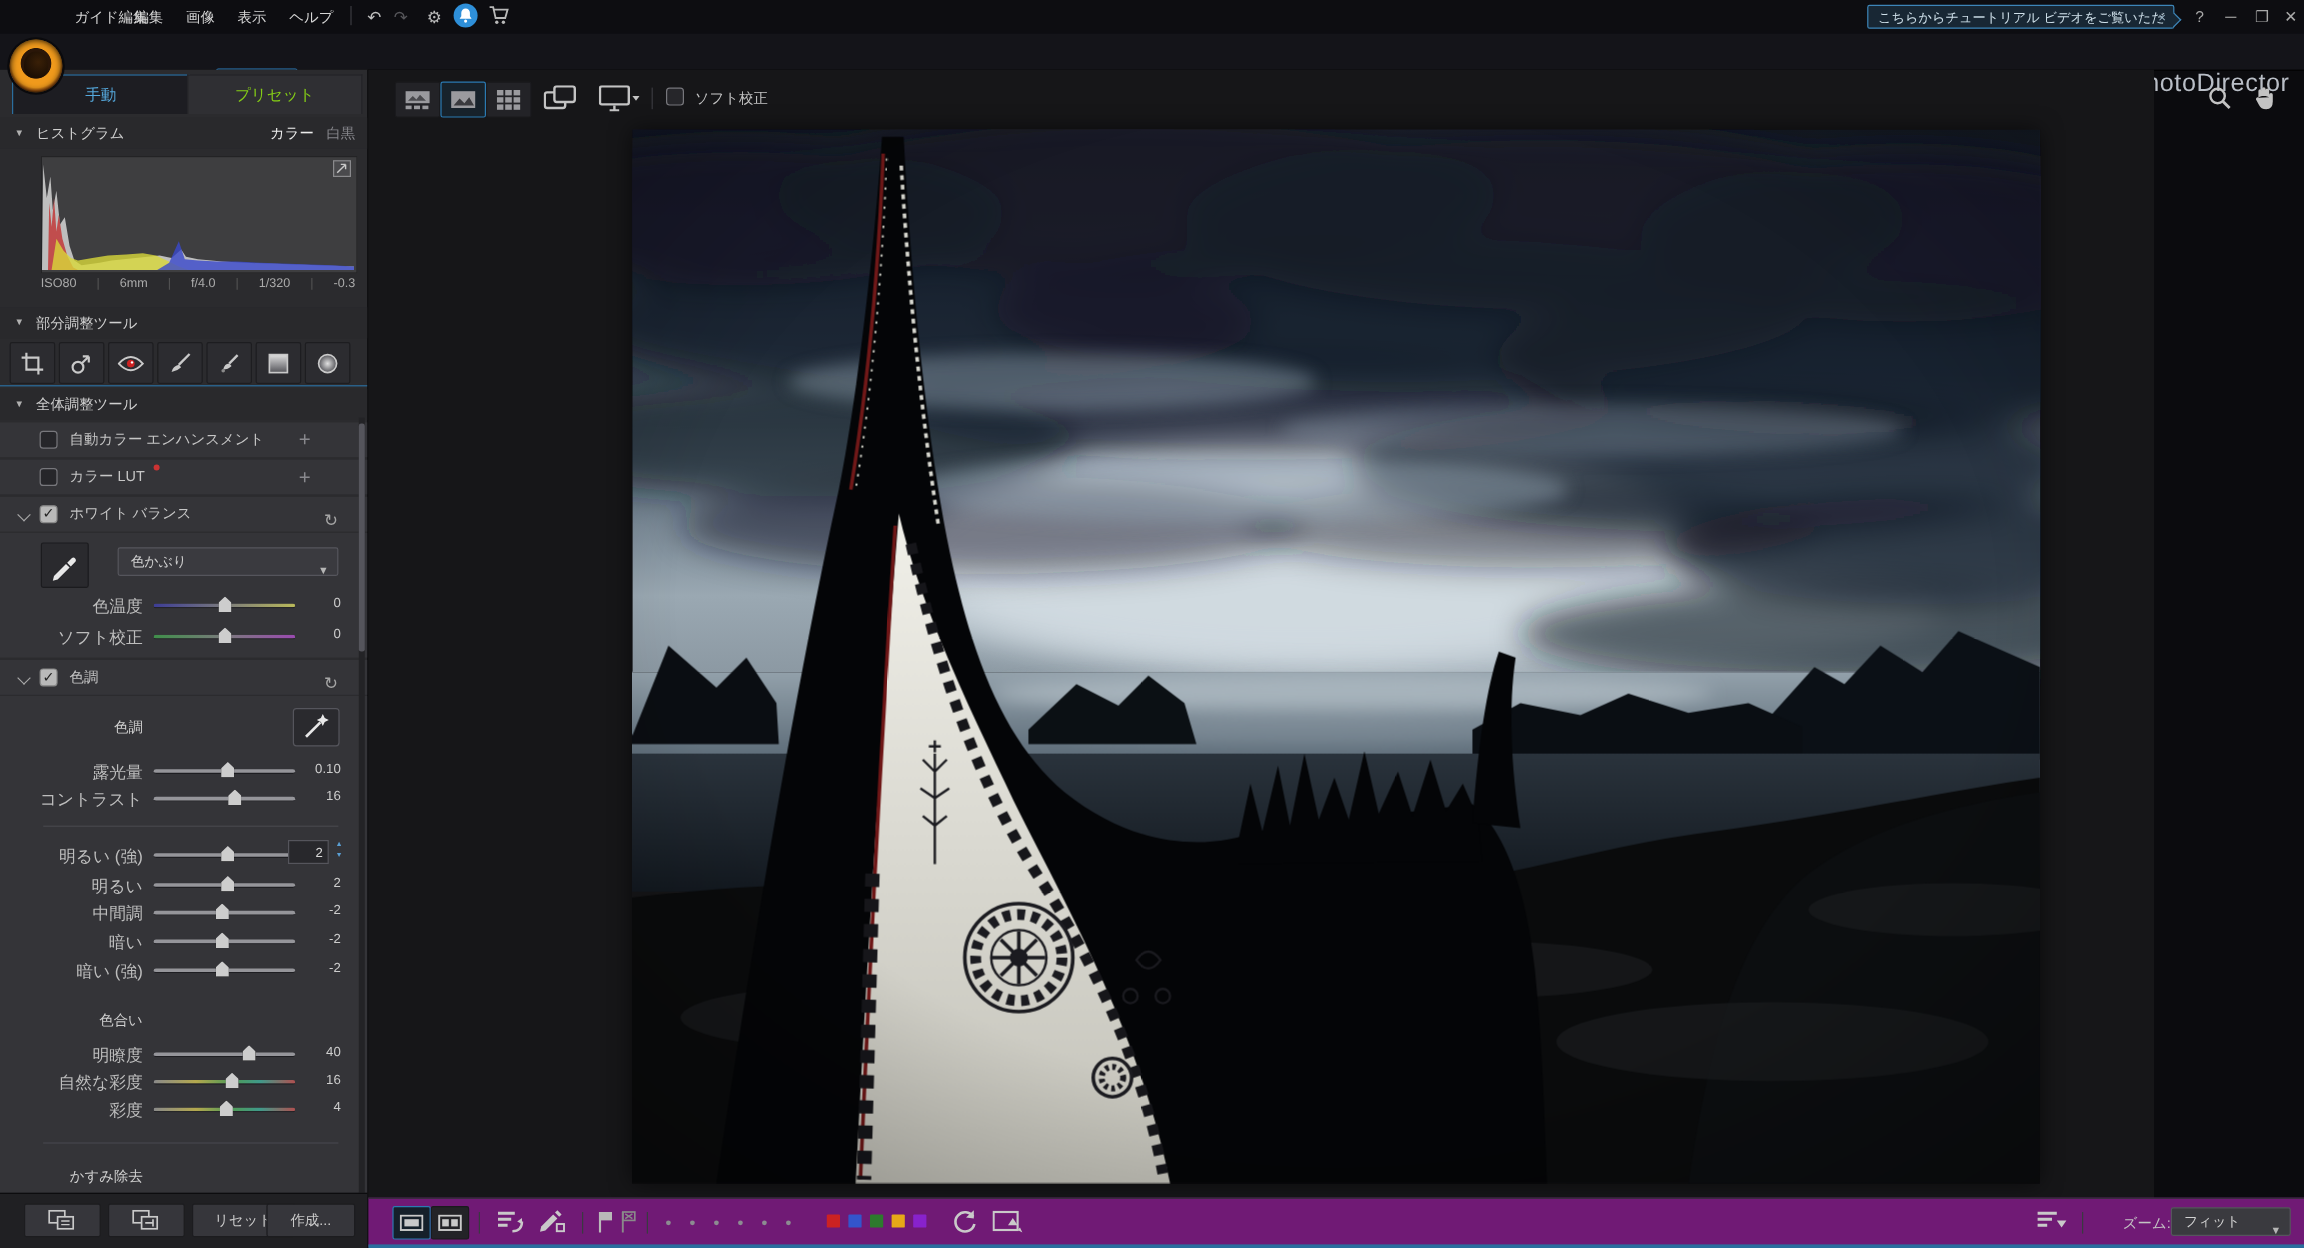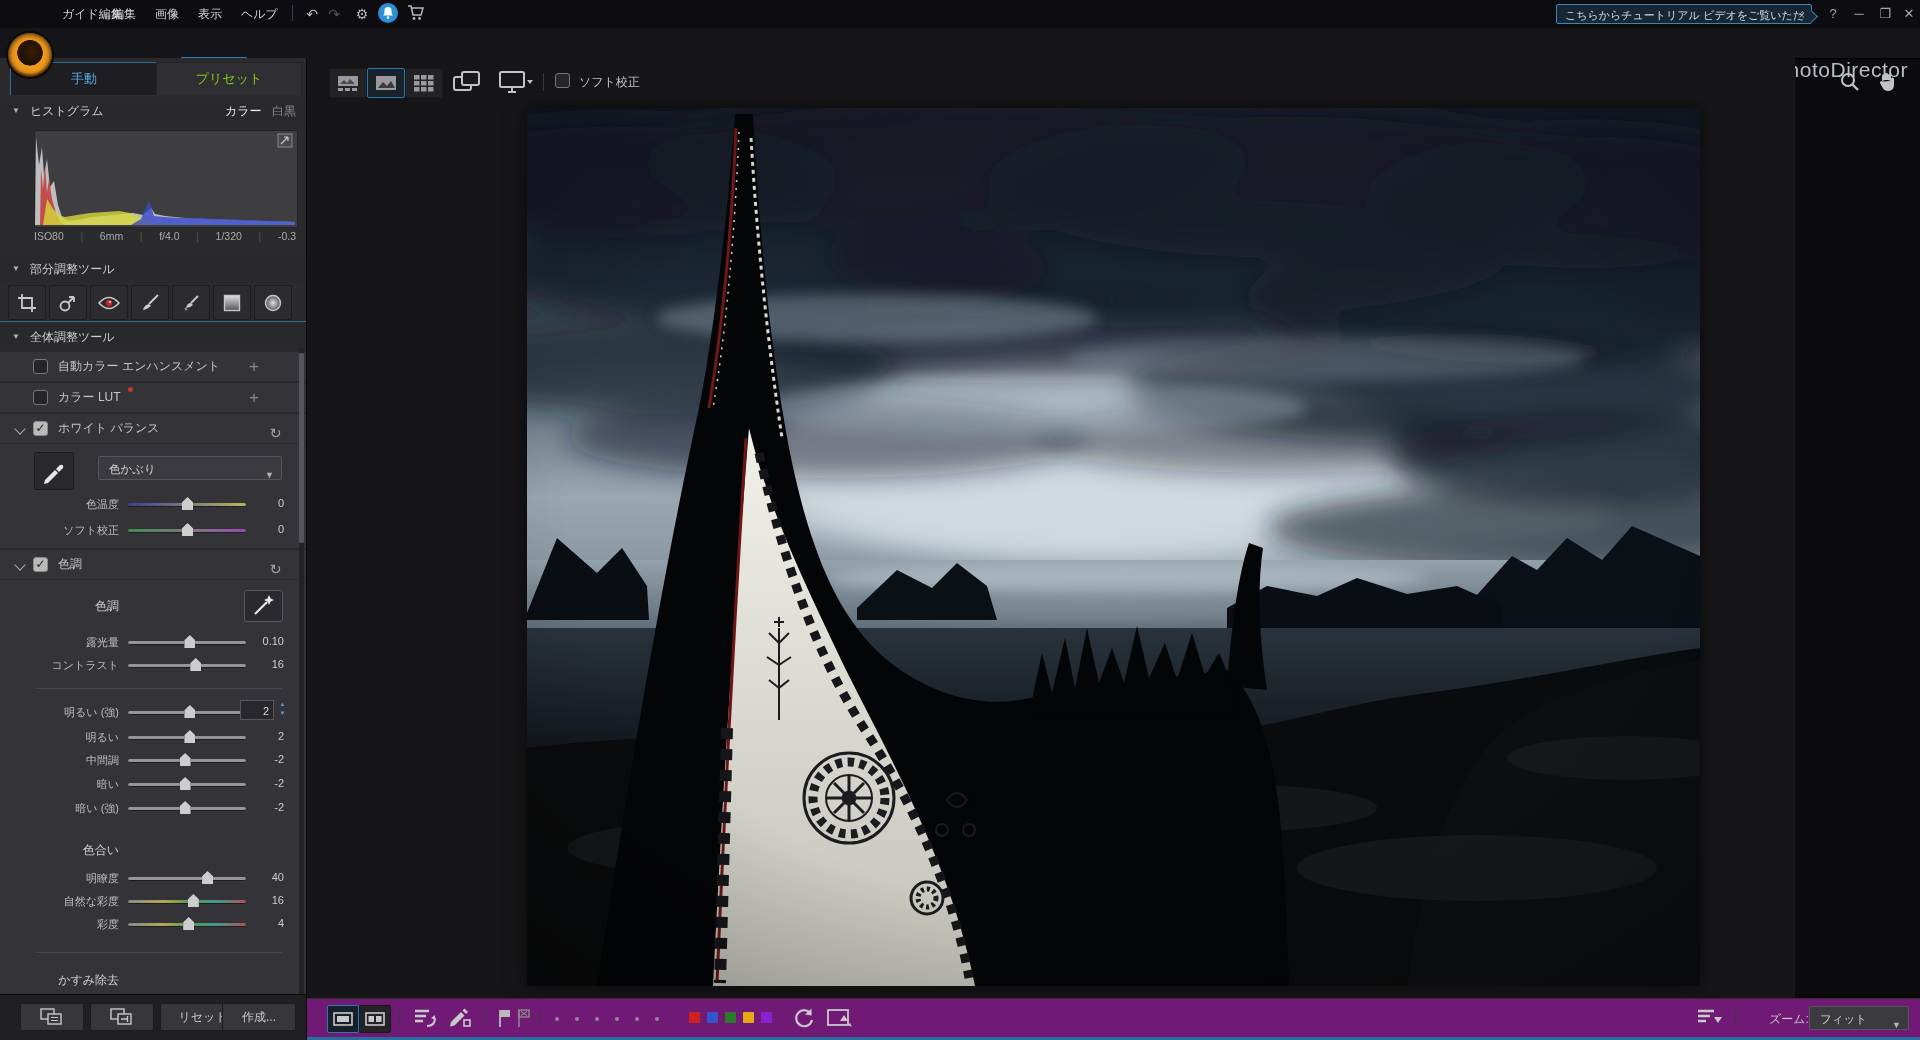--- a/index.html
+++ b/index.html
@@ -50,21 +50,21 @@
   .rowlab{position:absolute;left:58px;font-size:12px;color:#c6c6c6;white-space:nowrap;}
   .ckbx{position:absolute;left:33px;top:7px;width:15px;height:15px;border-radius:3px;background:#26262a;
         border:1px solid #77777c;box-sizing:border-box;}
   .ckbx.on{background:#b9b9b9;border-color:#8a8a8a;color:#222;font-size:12px;line-height:13px;text-align:center;}
   .plus{position:absolute;left:249px;top:0;color:#88888d;font-size:17px;cursor:pointer;}
   .chev{position:absolute;left:16px;top:11px;width:7px;height:7px;border-right:1.5px solid #a8a8a8;
         border-bottom:1.5px solid #a8a8a8;transform:rotate(45deg);}
   .resetico{position:absolute;left:270px;top:5px;font-size:14px;color:#a5a5a5;cursor:pointer;transform:scaleX(-1);}
   .body{left:0;width:306px;background:#343438;}
   .srow{left:0;width:306px;height:20px;}
-  .srow .lab{position:absolute;left:0;right:187px;top:3px;text-align:right;font-size:11px;color:#bdbdbd;white-space:nowrap;}
+  .srow .lab{position:absolute;left:0;right:187px;top:3px;text-align:right;font-size:14px;color:#bdbdbd;white-space:nowrap;}
   .srow .track{position:absolute;left:128px;top:9px;width:118px;height:3px;background:#95959a;border-radius:2px;
         border-bottom:1px solid #1e1e22;cursor:pointer;}
   .srow .thumb{position:absolute;top:-6px;width:11px;height:13px;margin-left:-5px;background:#cdcdcd;
         clip-path:polygon(50% 0,100% 40%,100% 100%,0 100%,0 40%);box-shadow:0 1px 1px #000;}
   .srow .val{position:absolute;right:22px;top:3px;width:44px;text-align:right;font-size:11px;color:#cccccc;}
   .grplab{position:absolute;left:0;right:187px;text-align:right;font-size:12px;color:#cfcfcf;}
   .hr{left:36px;width:246px;height:1px;background:#47474c;}
   .ddown{background:#3a3a3f;border:1px solid #55555c;border-radius:2px;font-size:11.5px;color:#d2d2d2;}
   .ddown .arr{position:absolute;right:7px;top:6px;font-size:9px;color:#b5b5b5;}
   .footer{left:0;top:936px;width:306px;height:46px;background:#202023;border-top:1px solid #0c0c0e;}

